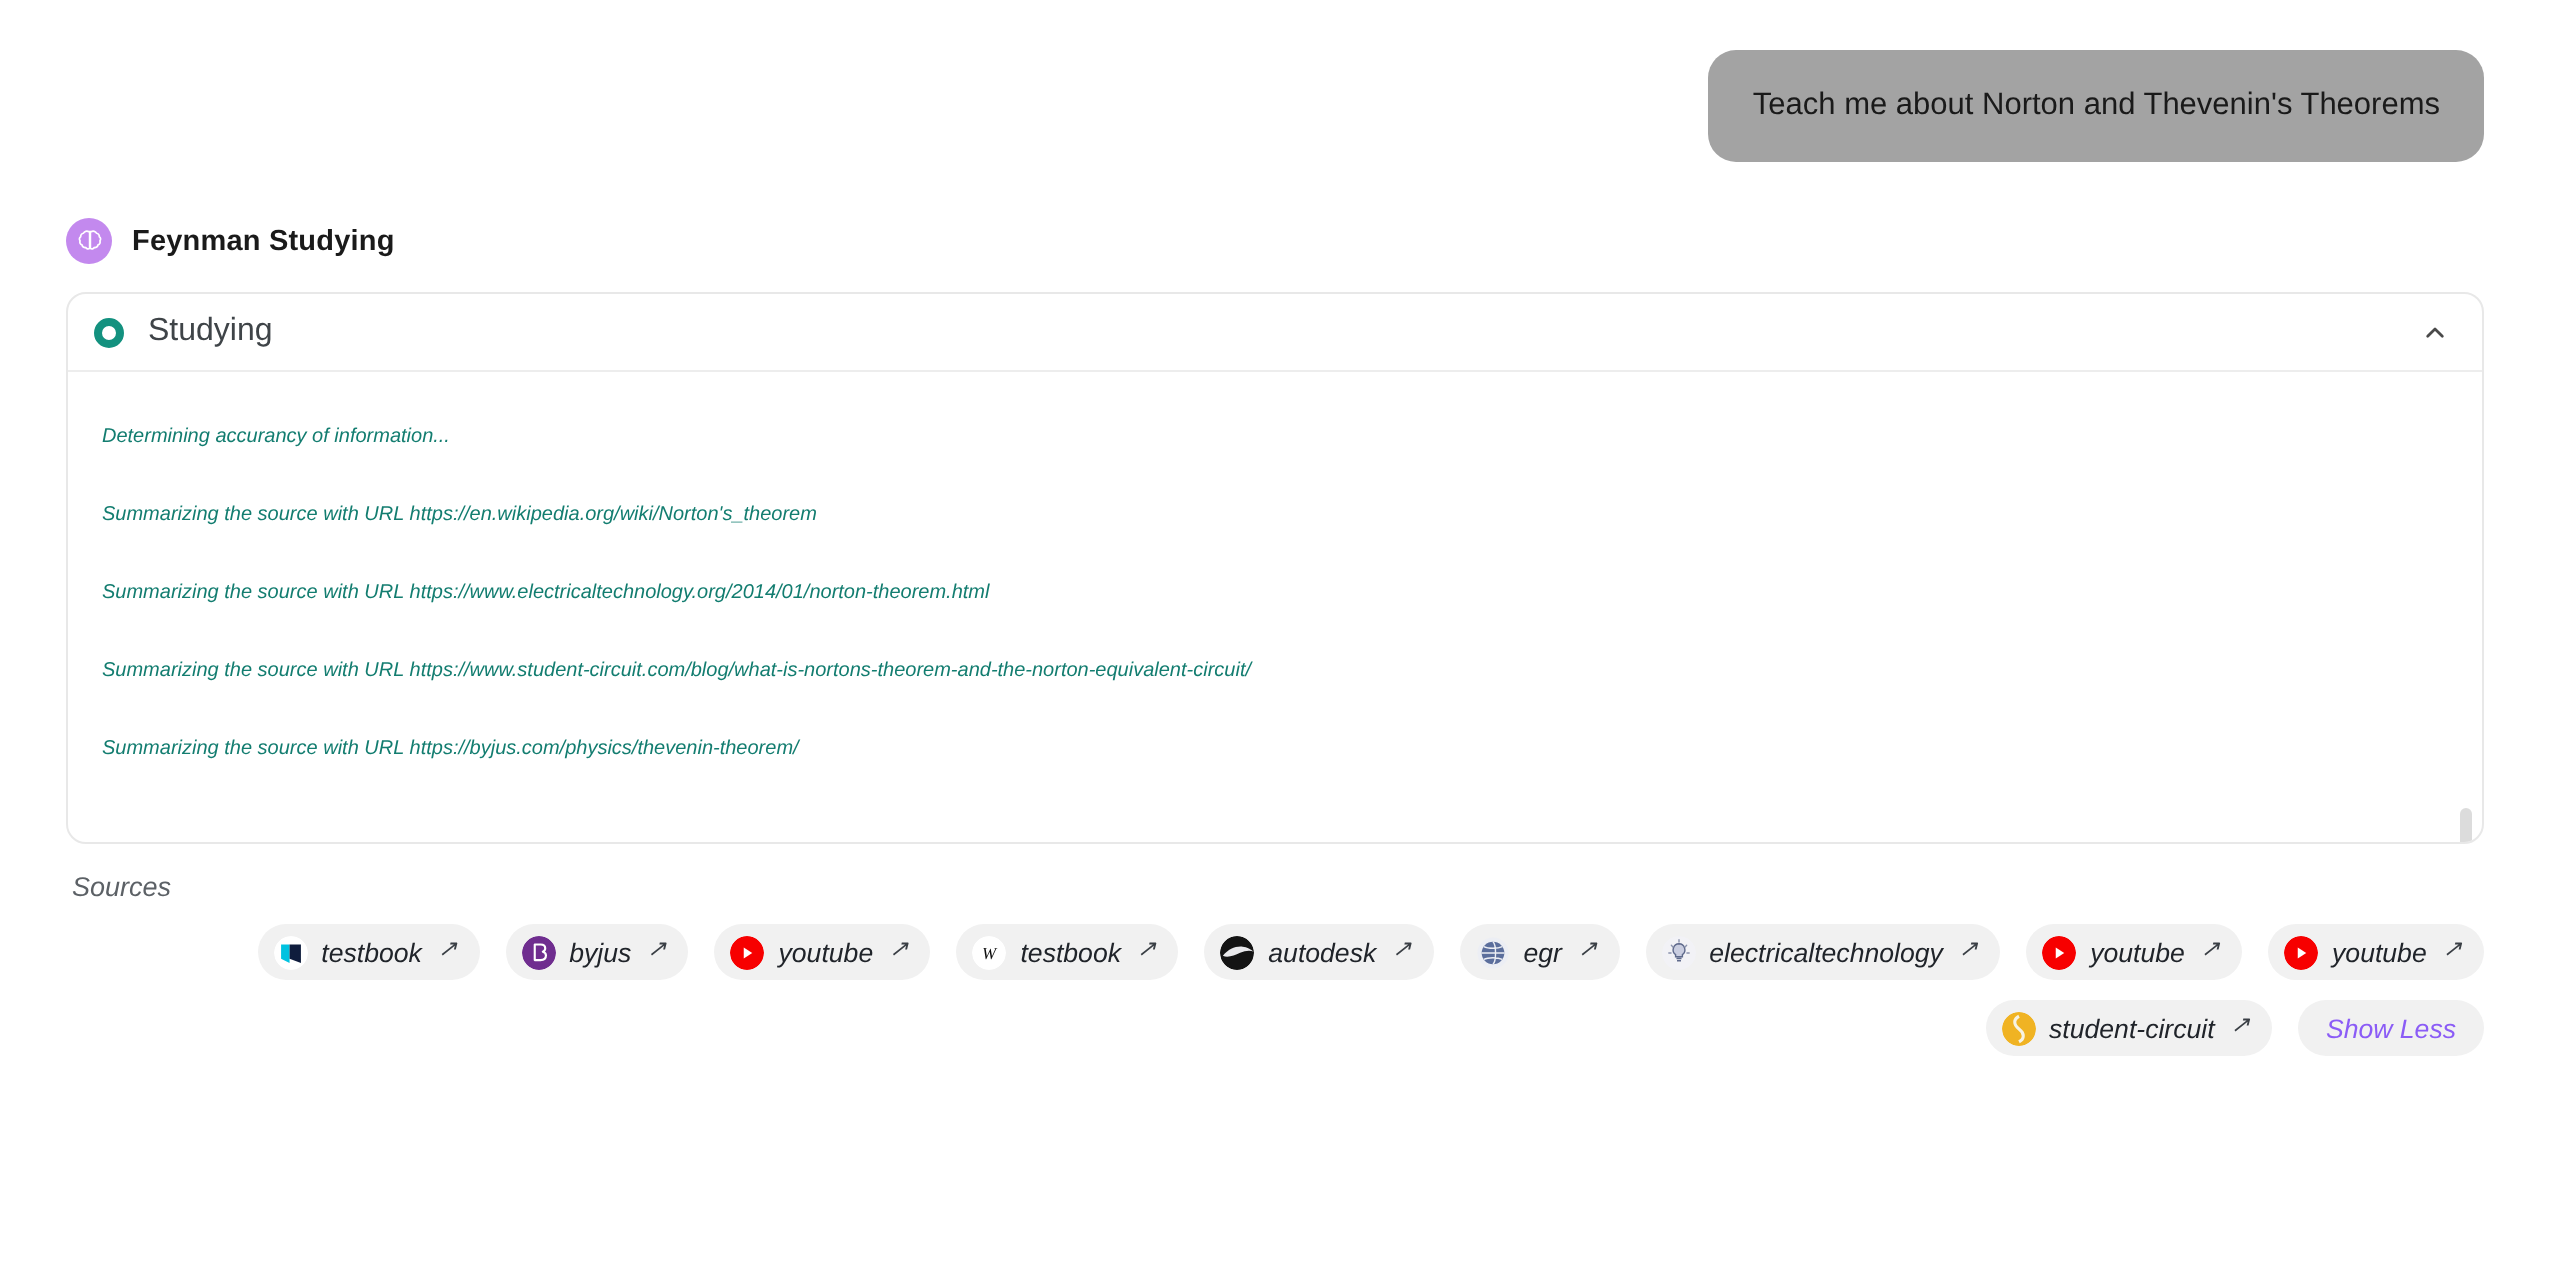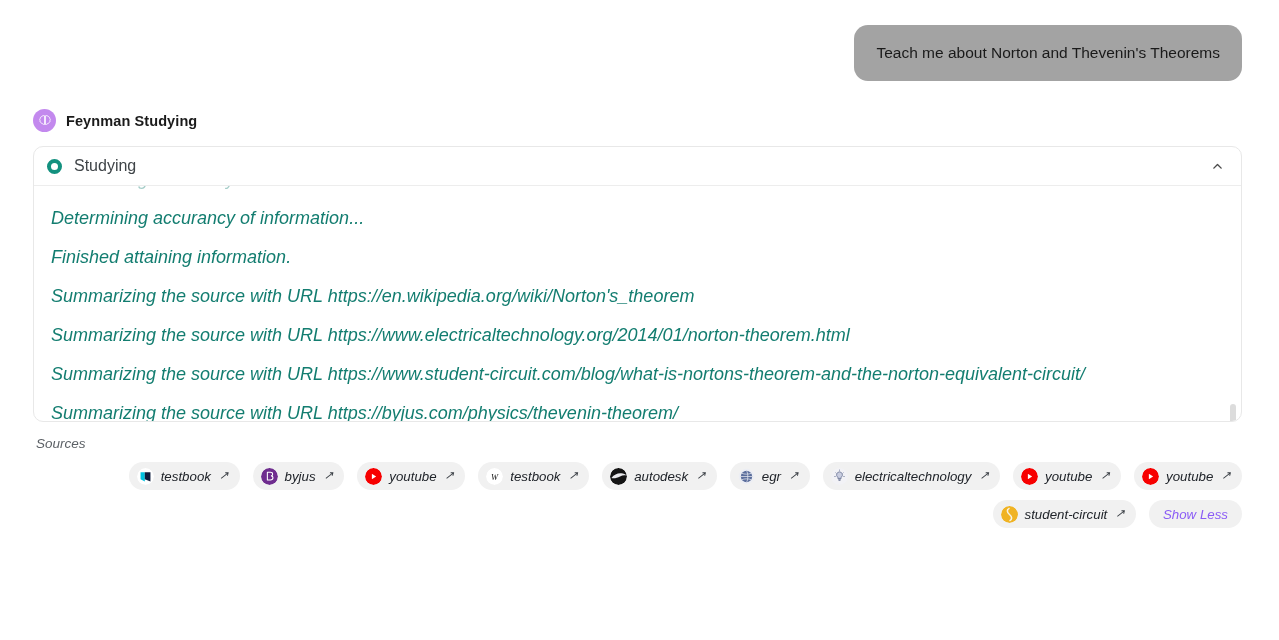--- a/index.html
+++ b/index.html
@@ -98,21 +98,21 @@
     overflow: hidden;
   }
   .log-list {
     position: relative;
     margin: 0;
     padding: 0;
     list-style: none;
     transform: translateY(-26px);
   }
   .log-line {
-    font-size: 18px;
+    font-size: 10px;
     line-height: 39px;
     font-style: italic;
     color: #137d70;
     white-space: nowrap;
   }
   .log-line.clipped { opacity: .38; }
 
   .scroll-track {
     position: absolute;
     right: 5px;
@@ -207,21 +207,20 @@
       <svg width="13" height="13" viewBox="0 0 16 16" aria-hidden="true">
         <path d="M3.5 10L8 5.5 12.5 10" fill="none" stroke="currentColor" stroke-width="1.7" stroke-linecap="round" stroke-linejoin="round"></path>
       </svg>
     </span>
   </div>
 
   <div class="panel-body">
     <ul class="log-list">
       <li class="log-line clipped">Determining accurancy of information...</li>
       <li class="log-line">Determining accurancy of information...</li>
-      <li class="log-line">Finished attaining information.</li>
       <li class="log-line">Summarizing the source with URL https://en.wikipedia.org/wiki/Norton's_theorem</li>
       <li class="log-line">Summarizing the source with URL https://www.electricaltechnology.org/2014/01/norton-theorem.html</li>
       <li class="log-line">Summarizing the source with URL https://www.student-circuit.com/blog/what-is-nortons-theorem-and-the-norton-equivalent-circuit/</li>
       <li class="log-line">Summarizing the source with URL https://byjus.com/physics/thevenin-theorem/</li>
     </ul>
     <div class="scroll-track">
       <div class="scroll-thumb"></div>
     </div>
   </div>
 

